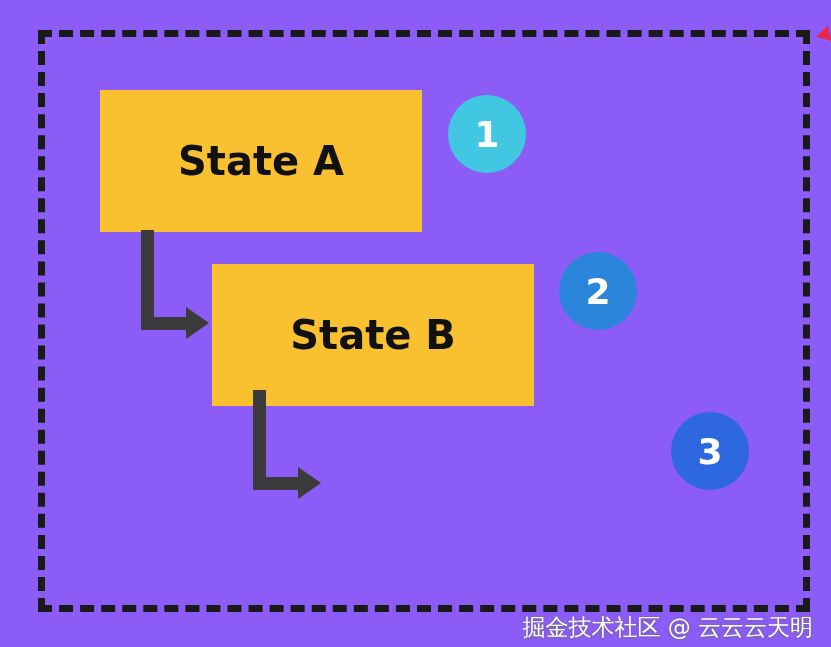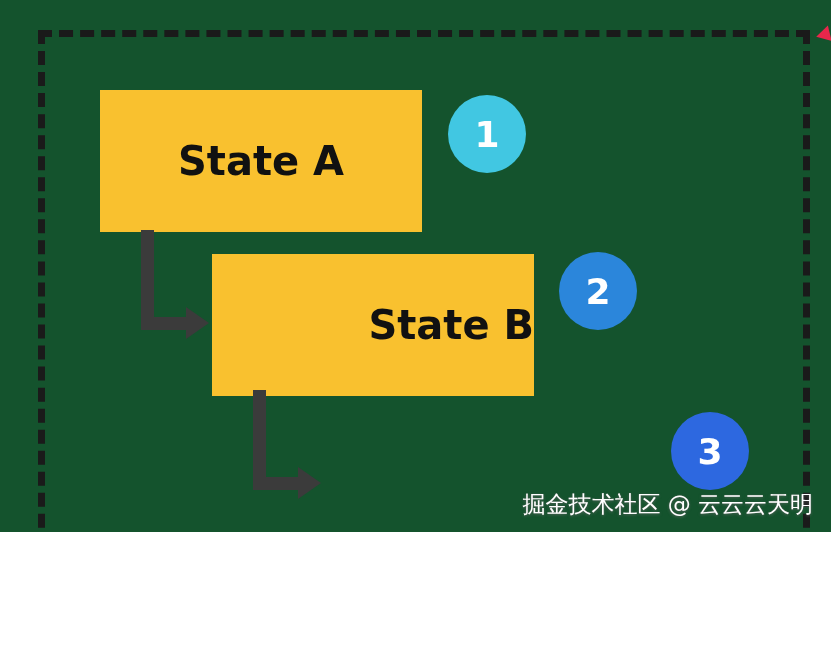--- a/index.html
+++ b/index.html
@@ -3,22 +3,22 @@
 <meta charset="utf-8">
 <style>
   html, body {
     margin: 0;
     padding: 0;
     background: #ffffff;
   }
   .canvas {
     position: relative;
     width: 831px;
-    height: 532px;
-    background: #14532d;
+    height: 647px;
+    background: #8b5cf6;
     overflow: hidden;
     font-family: "DejaVu Sans", "Liberation Sans", sans-serif;
   }
   .dashed-frame {
     position: absolute;
     left: 38px;
     top: 30px;
     width: 772px;
     height: 582px;
     box-sizing: border-box;
@@ -32,21 +32,21 @@
     display: flex;
     align-items: center;
     justify-content: center;
   }
   .node span {
     font-size: 40px;
     font-weight: 800;
     color: #111111;
   }
   .node-a { left: 100px; top: 90px; }
-  .node-b { left: 212px; top: 254px; justify-content: flex-end; }
+  .node-b { left: 212px; top: 264px; }
   .node-c { left: 323px; top: 410px; width: 325px; }
   .badge {
     position: absolute;
     width: 78px;
     height: 78px;
     border-radius: 50%;
     display: flex;
     align-items: center;
     justify-content: center;
     color: #ffffff;
@@ -76,21 +76,21 @@
   }
   .a1-v { left: 141px; top: 230px; height: 100px; }
   .a1-h { left: 141px; top: 317px; width: 47px; }
   .a1-head { left: 186px; top: 307px; }
   .a2-v { left: 253px; top: 390px; height: 100px; }
   .a2-h { left: 253px; top: 477px; width: 47px; }
   .a2-head { left: 298px; top: 467px; }
   .watermark {
     position: absolute;
     right: 18px;
-    bottom: 12px;
+    bottom: 4px;
     font-size: 23px;
     font-weight: 500;
     color: #ffffff;
     text-shadow: 0 1px 3px rgba(110,110,110,0.75), 0 0 1px rgba(90,90,90,0.6);
     white-space: nowrap;
   }
   .red-pointer {
     position: absolute;
     right: 1px;
     top: 27px;

